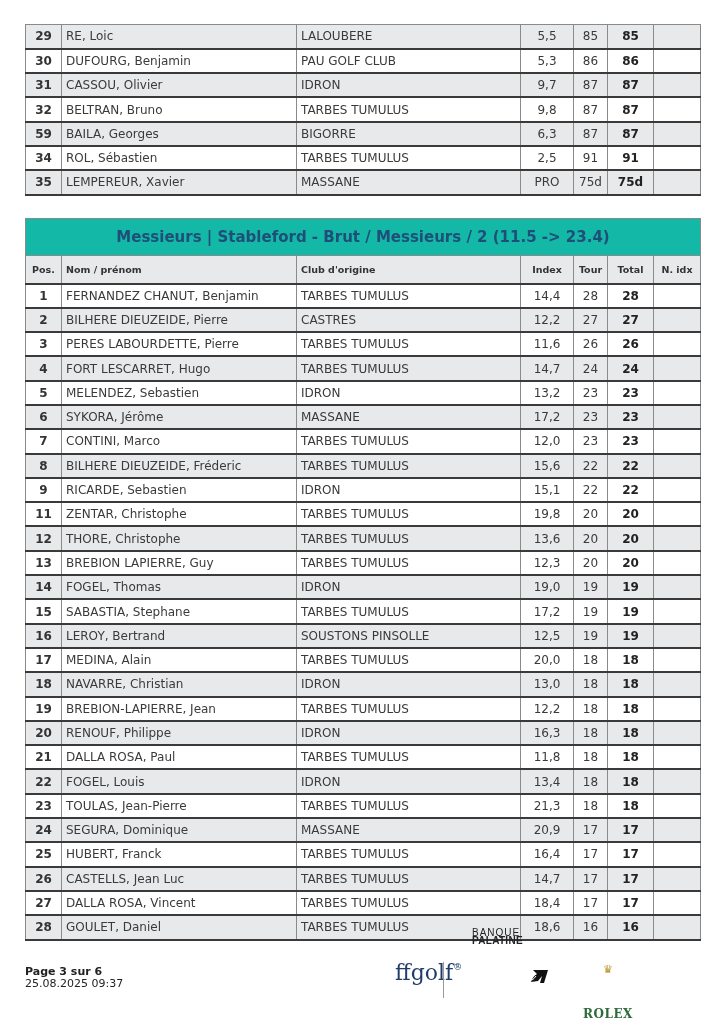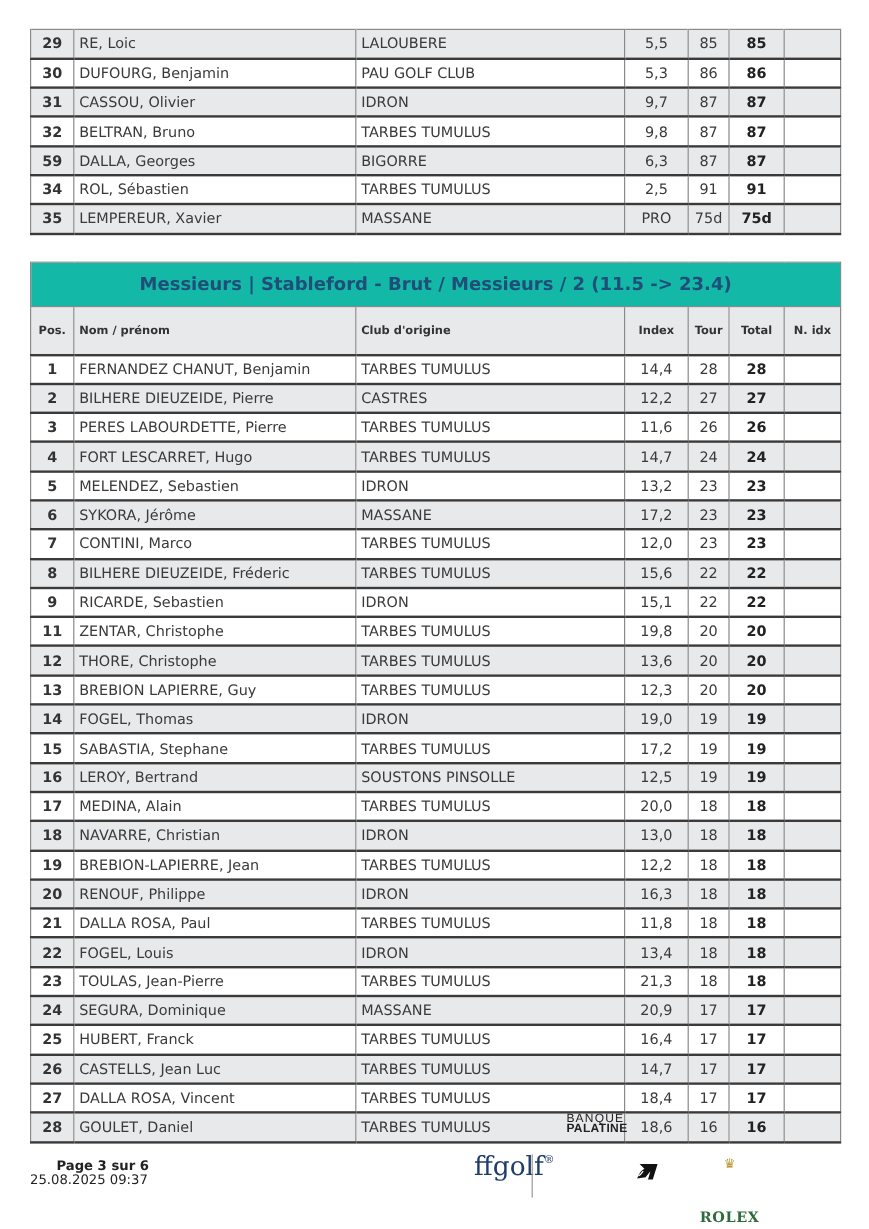--- a/index.html
+++ b/index.html
@@ -16,24 +16,24 @@
   td, th { font-size: 12px; height: 24.3px; border-left: 1px solid #8a8a8a; border-right: 1px solid #8a8a8a; padding: 0 4px; white-space: nowrap; overflow: hidden; color: #3a3a3a; font-weight: normal; }
   tr.row td { border-bottom: 2px solid #3a3a3a; }
   tr.row.odd td { background: #e8e9eb; }
   tr.row.even td { background: #ffffff; }
   td.pos { text-align: center; font-weight: bold; color: #333; }
   td.idx, td.tour, td.tot { text-align: center; }
   td.tot { font-weight: bold; color: #222; }
   #t1 { top: 24px; border-top: 1px solid #8a8a8a; border-left: 1px solid #8a8a8a; border-right: 1px solid #8a8a8a; }
   #t2 { top: 218px; border: 1px solid #8a8a8a; }
   tr.title-row td { height: 37px; text-align: center; font-size: 15px; font-weight: bold; color: #1f4e79; background: #14b8a6; border-bottom: 1px solid #8a8a8a; }
-  tr.head-row th { height: 40px; font-size: 9.5px; font-weight: bold; color: #333; background: #e8e9eb; border-bottom: 2px solid #3a3a3a; text-align: left; }
+  tr.head-row th { height: 28px; font-size: 9.5px; font-weight: bold; color: #333; background: #e8e9eb; border-bottom: 2px solid #3a3a3a; text-align: left; }
   tr.head-row th.center { text-align: center; }
   .footer-left { position: absolute; left: 25px; top: 966px; font-size: 11px; line-height: 12px; color: #222; }
-  .footer-left .page { font-weight: bold; margin-left: 22px; }
+  .footer-left .page { font-weight: bold; }
   .logo-ffgolf { position: absolute; left: 354px; top: 960px; font-family: "DejaVu Serif", serif; font-size: 22px; color: #1f3d6b; margin-left: 41px; }
   .logo-ffgolf sup { font-size: 9px; vertical-align: top; position: relative; top: 2px; }
   .sep { position: absolute; left: 443px; top: 962px; width: 1px; height: 36px; background: #999; }
   .logo-banque { position: absolute; left: 472px; top: 929px; font-family: "Liberation Sans", sans-serif; font-size: 10px; line-height: 8px; color: #222; font-weight: bold; letter-spacing: 0.3px; }
   .logo-banque .b { font-weight: normal; letter-spacing: 1px; }
   .logo-banque-mark { position: absolute; left: 529px; top: 968px; width: 20px; height: 16px; }
   .logo-rolex { position: absolute; left: 582px; top: 964px; width: 52px; text-align: center; }
   .logo-rolex .crown { font-size: 11px; color: #b8962e; line-height: 12px; }
   .logo-rolex .word { font-family: "DejaVu Serif", serif; font-size: 12px; color: #2e6b3a; font-weight: bold; letter-spacing: 0.5px; line-height: 14px; margin-top: 31px; }
 </style>
@@ -82,21 +82,21 @@
         <td class="pos">32</td>
         <td class="name">BELTRAN, Bruno</td>
         <td class="club">TARBES TUMULUS</td>
         <td class="idx">9,8</td>
         <td class="tour">87</td>
         <td class="tot">87</td>
         <td class="nidx"></td>
       </tr>
       <tr class="row odd">
         <td class="pos">59</td>
-        <td class="name">DALLA, Georges</td>
+        <td class="name">BAILA, Georges</td>
         <td class="club">BIGORRE</td>
         <td class="idx">6,3</td>
         <td class="tour">87</td>
         <td class="tot">87</td>
         <td class="nidx"></td>
       </tr>
       <tr class="row even">
         <td class="pos">34</td>
         <td class="name">ROL, Sébastien</td>
         <td class="club">TARBES TUMULUS</td>

